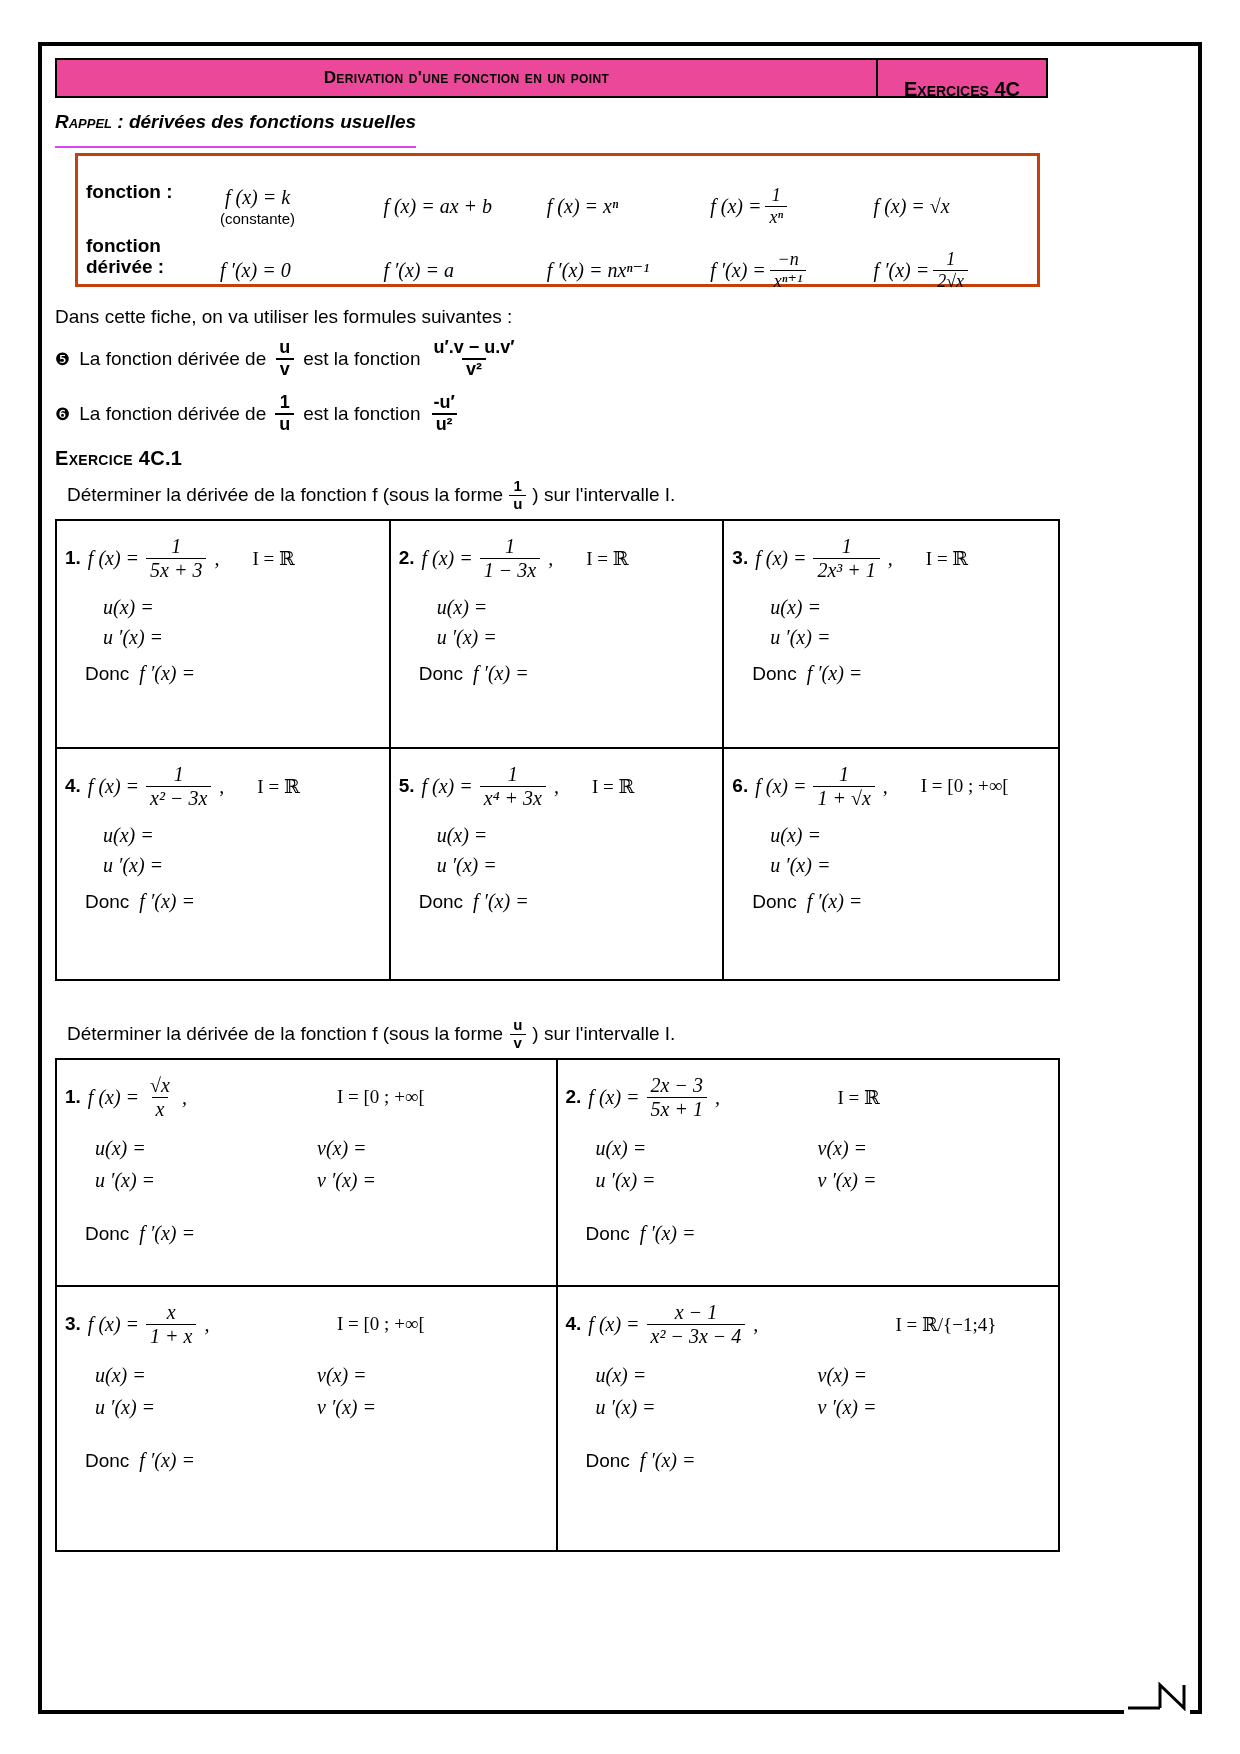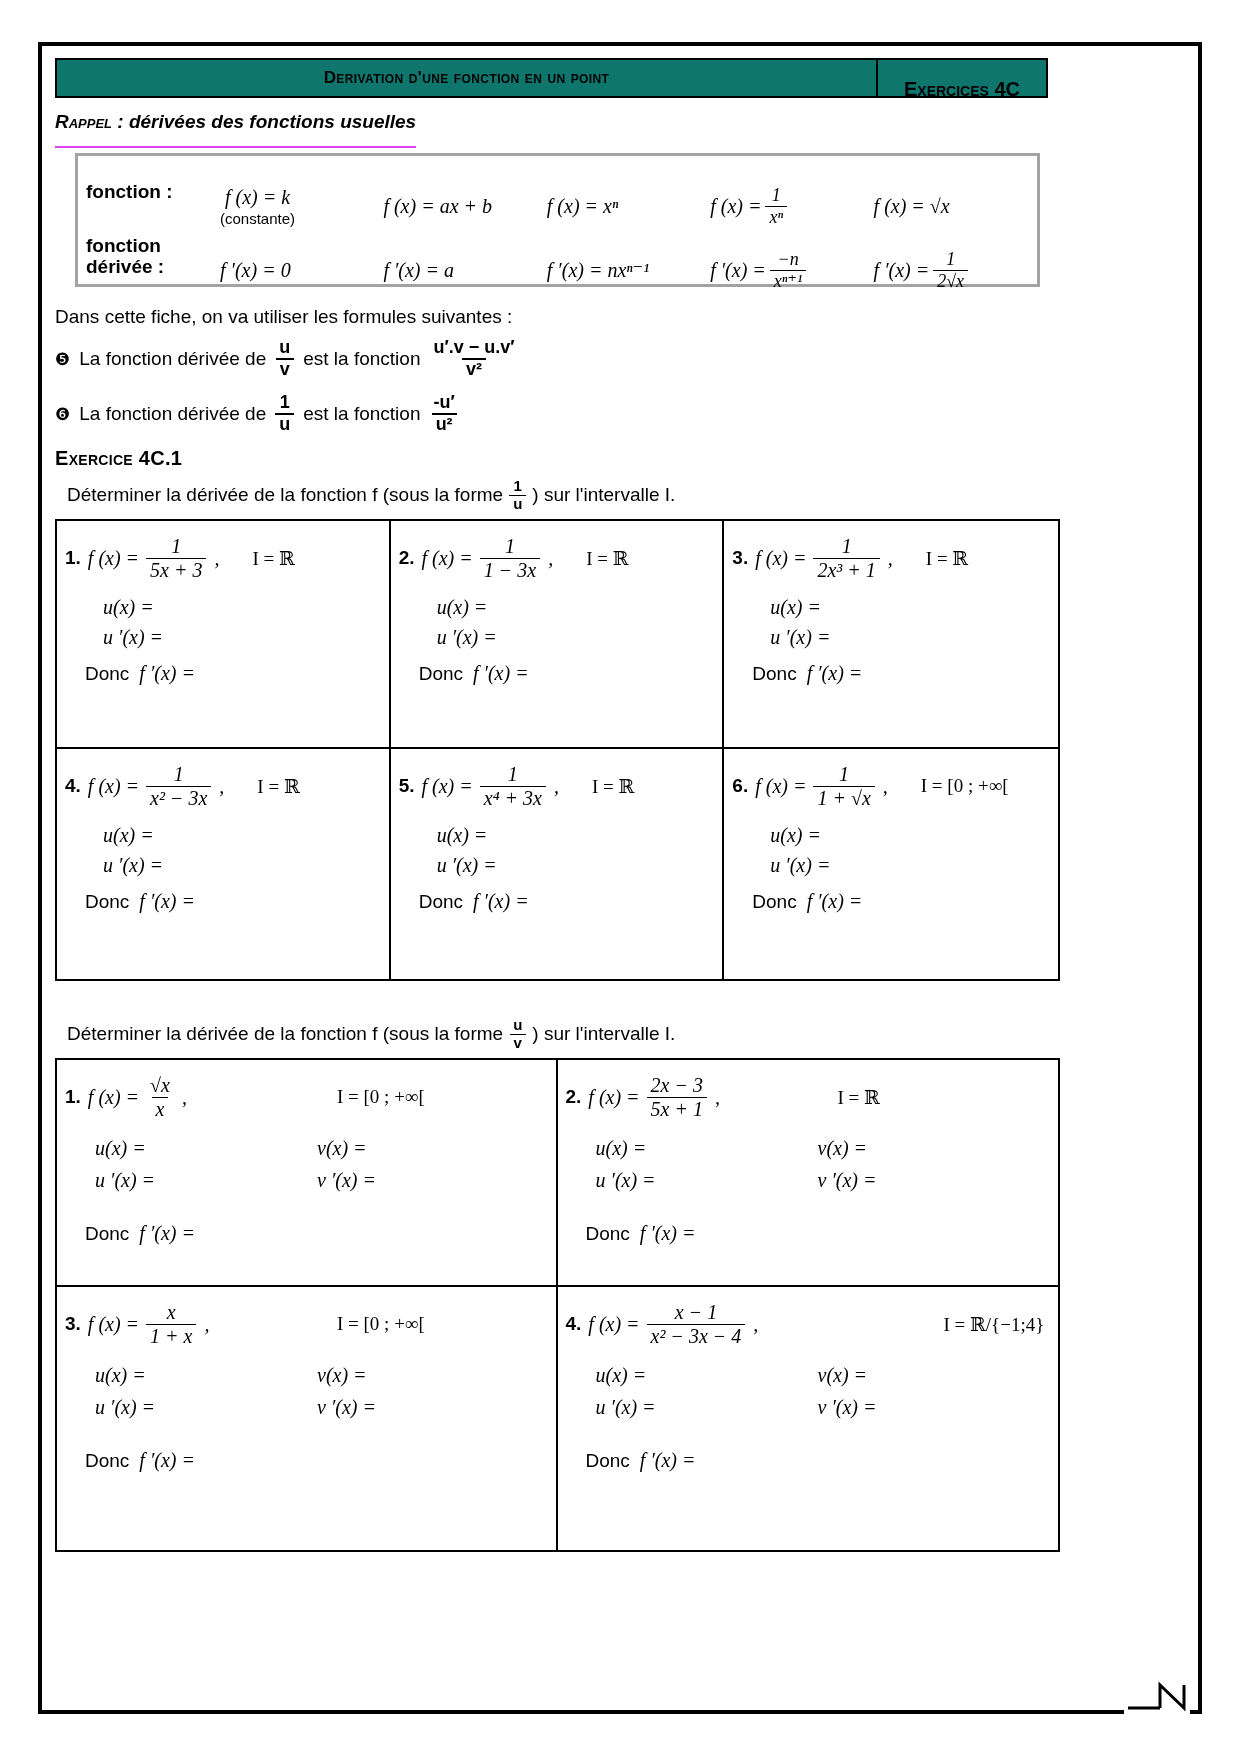--- a/index.html
+++ b/index.html
@@ -2,37 +2,37 @@
 <html><head>
 <meta charset="utf-8">
 <style>
   * { margin:0; padding:0; box-sizing:border-box; }
   body { background:#fff; font-family:"Liberation Sans","DejaVu Sans",sans-serif; color:#000; }
   .page { position:relative; width:1240px; height:1754px; background:#fff; overflow:hidden; }
   .frame { position:absolute; left:38px; top:42px; width:1164px; height:1672px; border:4px solid #000; background:#fff; }
   .content { padding:12px 0 0 13px; }
 
   
-  .header-bar { width:993px; height:40px; background:#0f766e; border:2px solid #000; display:flex; }
+  .header-bar { width:993px; height:40px; background:#ec4899; border:2px solid #000; display:flex; }
   .header-title { flex:1 1 auto; display:flex; align-items:center; justify-content:center; font-weight:bold; font-size:17px; font-variant:small-caps; letter-spacing:.4px; border-right:2px solid #000; }
   .header-badge { width:168px; display:flex; align-items:center; justify-content:center; font-weight:bold; font-size:20px; font-variant:small-caps;margin-top:22px; }
 
   .sc { font-variant:small-caps; }
 
   .rappel-title { margin-top:13px; font-size:19px; font-weight:bold; }
   .rappel-title .wrap { display:inline-block; border-bottom:2px solid #d946ef; padding-bottom:13px;font-style:italic; }
 
   
   .m { font-family:"Liberation Serif","DejaVu Serif",serif; font-style:italic; font-size:20px; }
   .frac { display:inline-flex; flex-direction:column; align-items:center; text-align:center; line-height:1.15; vertical-align:middle; }
   .frac .num { display:block; padding:0 4px; }
   .frac .den { display:block; border-top:1.6px solid #000; padding:0 4px; }
 
   
-  .rtable { margin-top:5px; margin-left:20px; width:965px; border:3px solid #a3a3a3; display:grid; grid-template-columns:142px repeat(5,1fr); grid-template-rows:72px 56px; align-items:center; }
+  .rtable { margin-top:5px; margin-left:20px; width:965px; border:3px solid #c2410c; display:grid; grid-template-columns:142px repeat(5,1fr); grid-template-rows:72px 56px; align-items:center; }
   .rlabel { font-weight:bold; font-size:19px; padding-left:8px; line-height:1.12; }
   .rcell { display:flex; align-items:center; justify-content:flex-start; text-align:center; gap:4px;margin-top:28px; }
   .note { font-style:normal; font-family:"Liberation Sans","DejaVu Sans",sans-serif; font-size:15px; margin-top:1px; }
   .rtable .frac { font-size:18px; }
 
   .intro { margin-top:19px; font-size:19px; }
 
   .bullet-line { margin-top:7px; display:flex; align-items:center; gap:9px; font-size:19px; min-height:48px; }
   .bullet { font-family:"DejaVu Sans",sans-serif; font-size:17px; }
   .bfrac { font-weight:bold; font-size:18px; line-height:1.1; }
@@ -51,21 +51,21 @@
   .ex1 .cell:nth-child(3n) { border-right:none; }
   .ex1 .cell:nth-child(n+4) { border-bottom:none; }
   .ex2 .cell:nth-child(2n) { border-right:none; }
   .ex2 .cell:nth-child(n+3) { border-bottom:none; }
 
   .fline { display:flex; align-items:center; gap:7px; min-height:62px; position:relative; }
   .no { font-weight:bold; font-size:19px; font-style:normal; font-family:"Liberation Sans","DejaVu Sans",sans-serif; }
   .comma { margin-left:1px; }
   .interval { font-family:"Liberation Serif","DejaVu Serif",serif; font-style:normal; font-size:19px; margin-left:26px; white-space:nowrap; }
   .ex2 .interval { position:absolute; left:272px; margin-left:0; top:50%; transform:translateY(-50%); }
-  .ex2 .cell:nth-child(4) .interval { left:330px;margin-left:48px; }
+  .ex2 .cell:nth-child(4) .interval { left:330px; }
 
   .uline { margin-left:38px; margin-top:7px; }
   .pair { display:flex; margin-left:30px; margin-top:9px; }
   .pair .p1 { width:222px; }
   .donc { display:flex; align-items:baseline; gap:10px; margin-left:20px; margin-top:13px; }
   .donc .dsans { font-size:19px; }
   .ex2 .donc { margin-top:30px; }
 
   .gap-after-ex1 { height:28px; }
 

